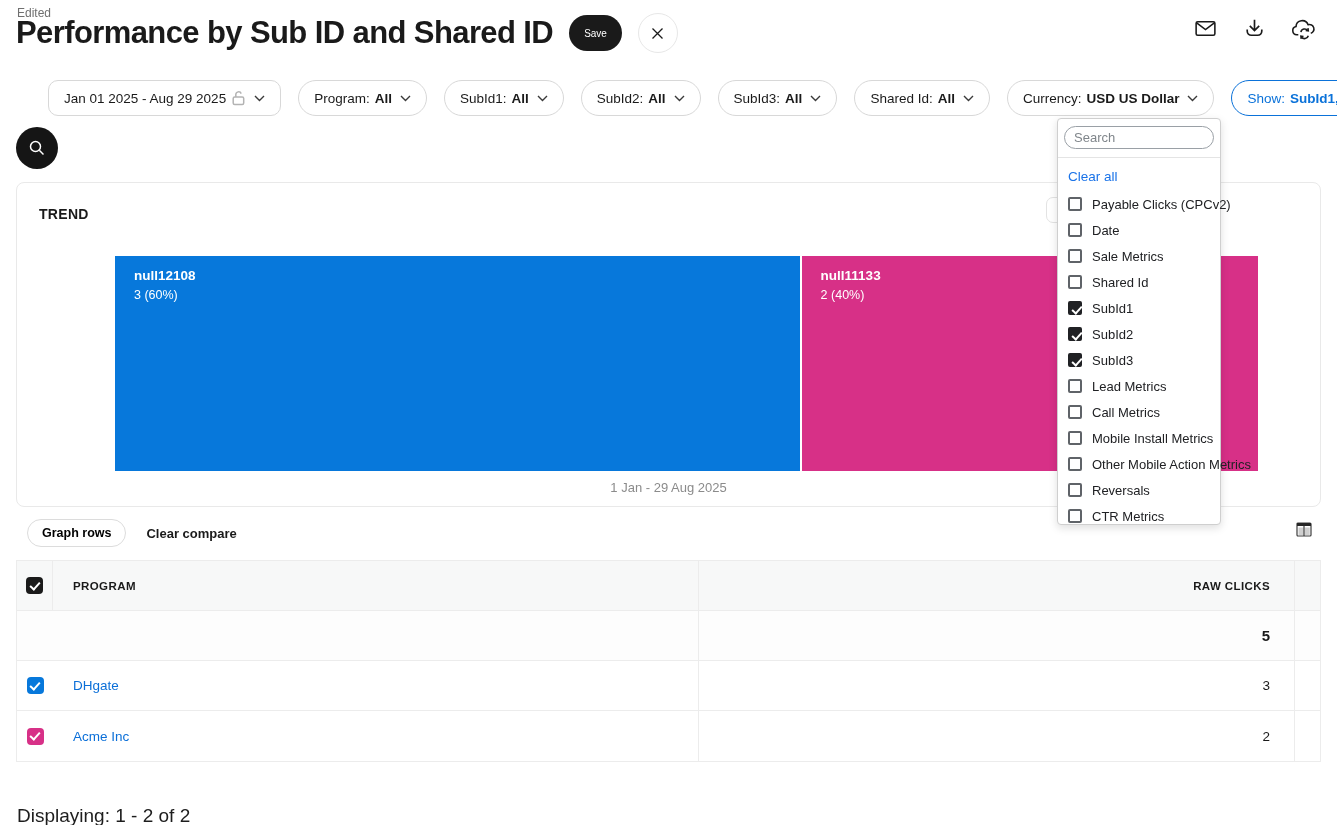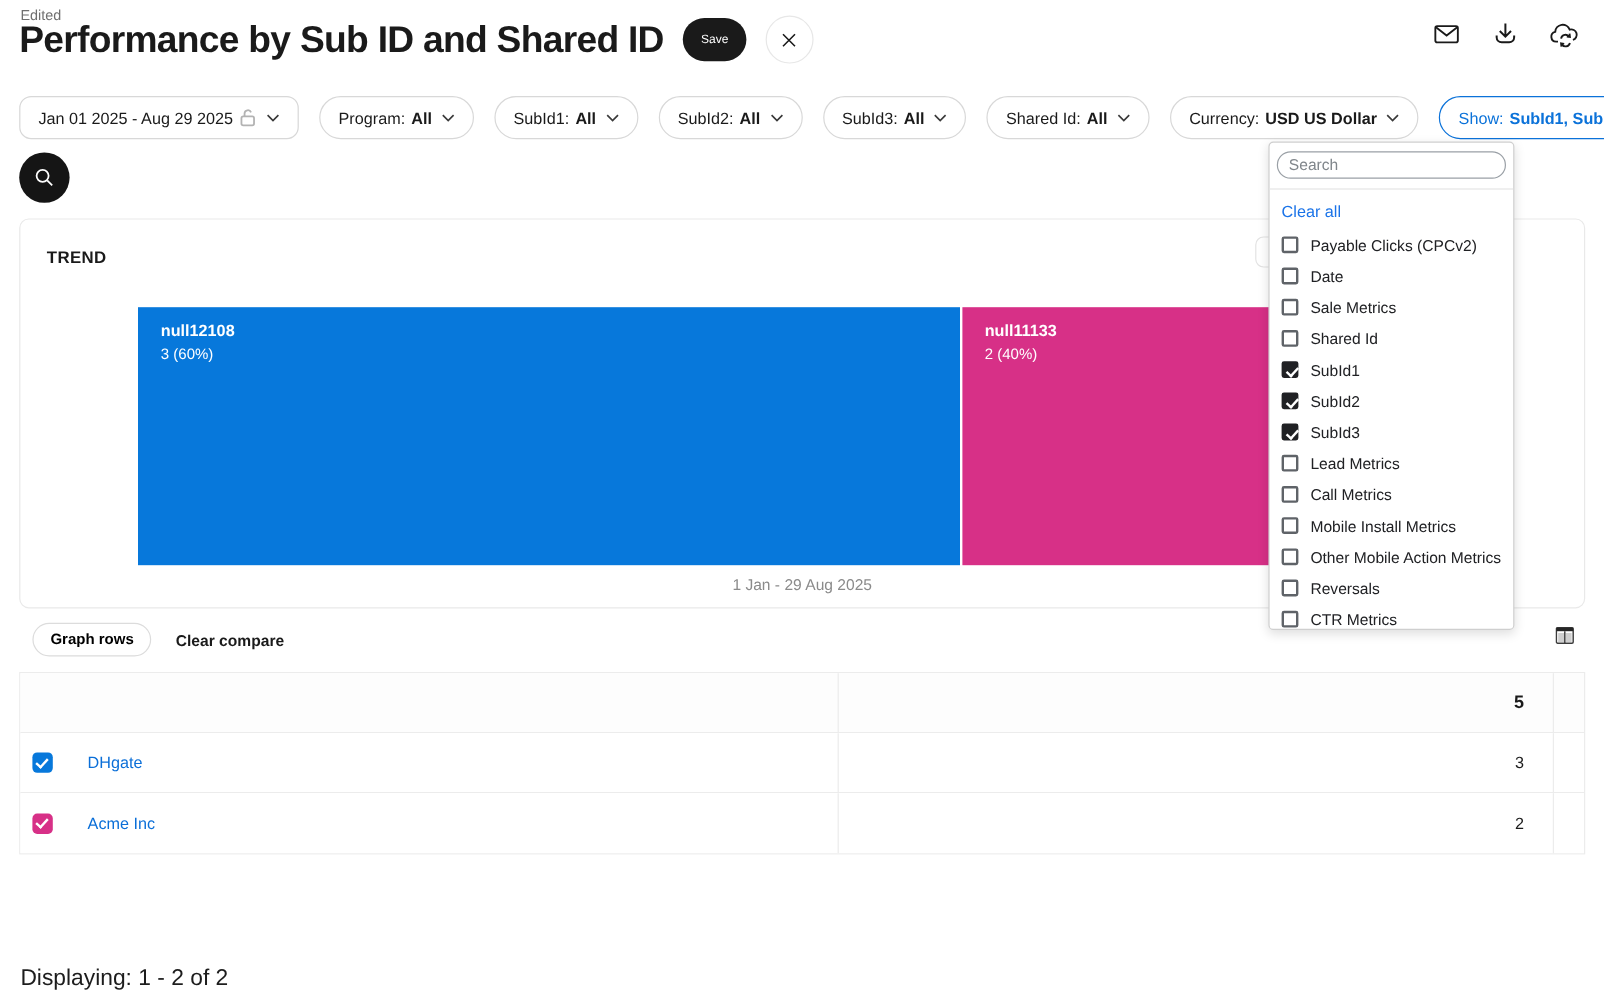--- a/index.html
+++ b/index.html
@@ -20,21 +20,21 @@
   .header-icons { position:absolute; right:21px; top:15px; display:flex; gap:23px; align-items:center; }
   .icon-btn { background:none; border:none; cursor:pointer; width:26px; height:26px;
     display:flex; align-items:center; justify-content:center; }
   
   .filter-row { position:absolute; left:16px; top:80px; display:flex; gap:17px; align-items:center; }
   .pill { height:36px; display:flex; align-items:center; gap:5px; padding:0 15px;
     border:1px solid #d8d8d8; border-radius:19px; background:#fff; font-size:13.5px;
     font-family:inherit; cursor:pointer; white-space:nowrap; color:#1a1a1a; }
   .pill .val { font-weight:700; }
   .pill .chev { margin-left:3px; display:flex; }
-  .pill.date-pill { border-radius:10px; }
+  .pill.date-pill { border-radius:10px;margin-left:32px; }
   .pill.show-pill { border:1.5px solid #0b72d9; color:#0b72d9; }
   .pill.show-pill .val { color:#0b72d9; }
   
   .search-fab { position:absolute; left:16px; top:127px; width:42px; height:42px; border-radius:50%;
     background:#151515; border:none; display:flex; align-items:center; justify-content:center; cursor:pointer; }
   
   .trend-card { position:absolute; left:16px; top:182px; width:1305px; height:325px;
     border:1px solid #e9e9e9; border-radius:8px; background:#fff; }
   .trend-title { position:absolute; left:22px; top:23px; font-size:14px; font-weight:700; letter-spacing:0.3px; }
   .trend-bar { position:absolute; left:62px; right:62px; top:73px; height:215px; display:flex; gap:2px;margin-left:36px; }
@@ -65,21 +65,21 @@
     border-left:1px solid #ececec; }
   .c-end { border-left:1px solid #ececec; height:100%; }
   .t-row .prog-link { color:#0b6fd8; font-size:13.5px; text-decoration:none; cursor:pointer; }
   .t-row .num { font-size:13.5px; }
   .t-row.totals .num { font-size:15px; }
   .tbl-check { width:17px; height:17px; border-radius:4px; position:relative; cursor:pointer; background:#1a1a1a; }
   .tbl-check::after { content:""; position:absolute; left:5.5px; top:2.5px; width:4px; height:8px;
     border-right:2px solid #fff; border-bottom:2px solid #fff; transform:rotate(42deg); }
   .displaying { position:absolute; left:17px; top:805px; font-size:19px; color:#1d1d1d; }
   
-  .dd-panel { position:absolute; left:1057px; top:118px; width:205px; height:407px; background:#fff;
+  .dd-panel { position:absolute; left:1057px; top:118px; width:164px; height:407px; background:#fff;
     border:1px solid #cfcfcf; border-radius:4px; box-shadow:0 3px 9px rgba(0,0,0,0.13); z-index:20; }
   .dd-search-wrap { padding:7px 6px 8px; border-bottom:1px solid #e4e4e4; }
   .dd-search { width:100%; height:23px; border:1px solid #9aa0a6; border-radius:12px; padding:0 9px;
     font-size:13px; font-family:"Liberation Sans", sans-serif; color:#202124; outline:none; }
   .dd-search::placeholder { color:#80868b; }
   .dd-body { padding:8px 0 4px; }
   .dd-clear { display:block; background:none; border:none; color:#1a73e8; font-size:13.5px;
     font-family:inherit; padding:3px 10px 7px; cursor:pointer; }
   .dd-option { display:flex; align-items:center; gap:10px; height:26px; padding:0 8px 0 10px;
     font-size:13px; color:#202124; cursor:pointer; white-space:nowrap; }
@@ -246,20 +246,28 @@
           <rect x="1" y="1" width="14" height="13" rx="1" fill="none" stroke="#3c3c3c" stroke-width="1.2"></rect>
           <rect x="1" y="1" width="14" height="3" fill="#262626"></rect>
           <rect x="2.5" y="5.5" width="5" height="7.5" fill="#cfcfcf"></rect>
           <rect x="8.7" y="5.5" width="5" height="7.5" fill="#cfcfcf"></rect>
           <path d="M8 4 V14" stroke="#3c3c3c" stroke-width="1.2"></path>
         </svg>
     </span>
   </button>
 
   <div class="data-table">
+    <div class="t-row head">
+      <div class="c-check">
+        <span class="tbl-check"></span>
+      </div>
+      <div class="c-program">PROGRAM</div>
+      <div class="c-num">RAW CLICKS</div>
+      <div class="c-end"></div>
+    </div>
     <div class="t-row totals">
       <div class="c-check" style="border-right:none;"></div>
       <div class="c-program"></div>
       <div class="c-num">
           <span class="num">5</span>
         </div>
       <div class="c-end"></div>
     </div>
     <div class="t-row">
       <div class="c-check" style="border-right:none;">

